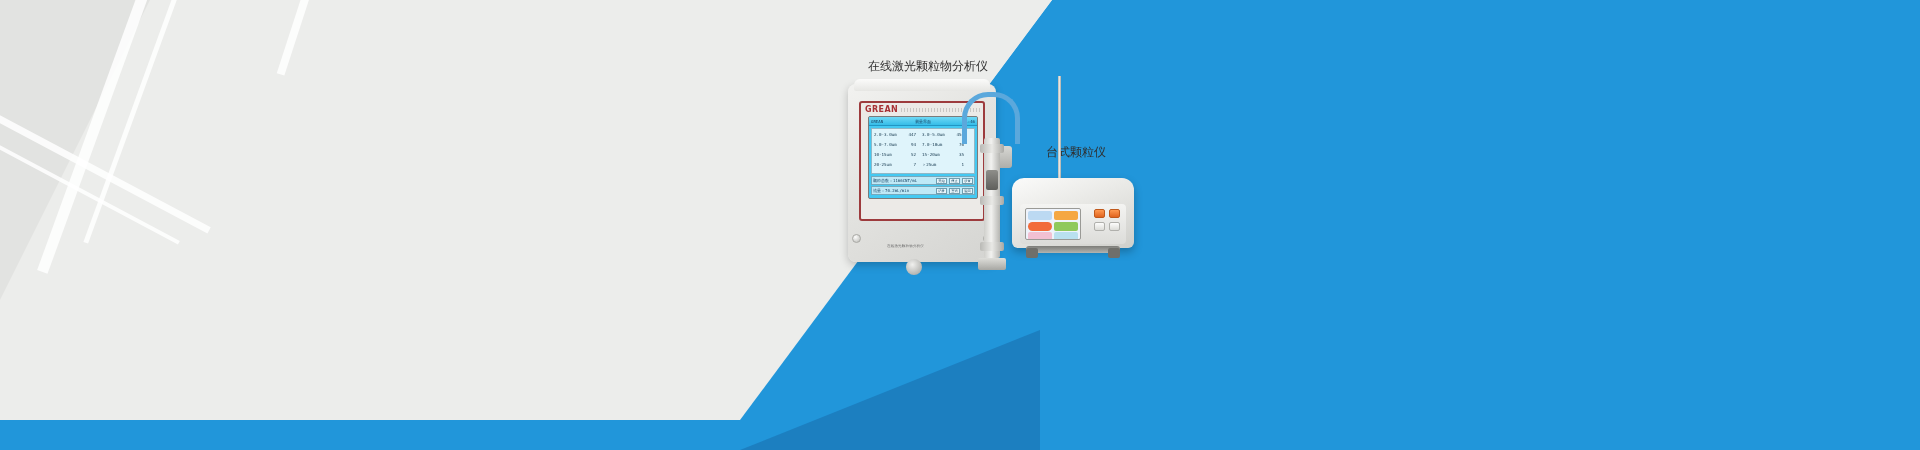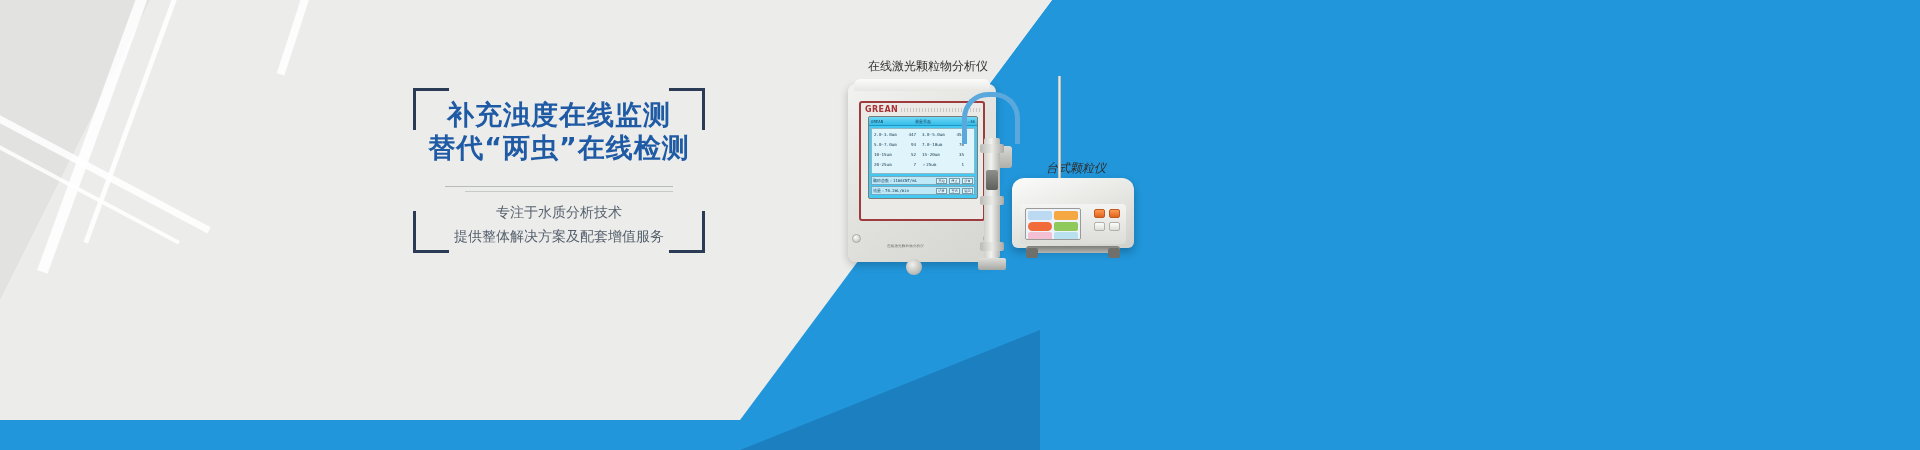--- a/index.html
+++ b/index.html
@@ -111,21 +111,21 @@
 
   
   .dev-label {
     position:absolute;
     color:#2f2f2f;
     font-size:12px;
     white-space:nowrap;
     font-family:"DejaVu Sans","Liberation Sans",sans-serif;
   }
   .dev-label.analyzer { left:868px; top:58px; }
-  .dev-label.benchtop { left:1046px; top:160px;font-style:italic; }
+  .dev-label.benchtop { left:1046px; top:144px; }
 
   
   .analyzer-unit {
     position:absolute; left:848px; top:84px;
     width:148px; height:178px;
   }
   .an-body {
     position:absolute; inset:0;
     background:linear-gradient(145deg,#f2f2f0 0%,#e3e3e0 45%,#d4d4d1 100%);
     border-radius:8px;
@@ -324,41 +324,20 @@
   <div class="blue-bottom-dark"></div>
   <div class="gray-field">
     <div class="gray-darkwedge"></div>
     <div class="stripe stripe-a"></div>
     <div class="stripe stripe-b"></div>
     <div class="stripe stripe-c"></div>
     <div class="stripe stripe-d"></div>
     <div class="stripe stripe-e"></div>
   </div>
 
-  <div class="copy-panel">
-    <div class="corner corner-tl"></div>
-    <div class="corner corner-tr"></div>
-    <div class="corner corner-bl"></div>
-    <div class="corner corner-br"></div>
-
-    <div class="headline">
-      <span class="l1">补充浊度在线监测</span>
-      <span class="l2">替代“两虫”在线检测</span>
-    </div>
-
-    <div class="rule-wrap">
-      <div class="rule"></div>
-      <div class="rule second"></div>
-    </div>
-
-    <div class="subcopy">
-      <div>专注于水质分析技术</div>
-      <div>提供整体解决方案及配套增值服务</div>
-    </div>
-  </div>
 
   <div class="dev-label analyzer">在线激光颗粒物分析仪</div>
   <div class="dev-label benchtop">台式颗粒仪</div>
 
   <div class="analyzer-unit">
     <div class="an-body"></div>
     <div class="an-top-lip"></div>
     <div class="an-inner">
       <div class="an-brand">GREAN</div>
       <div class="an-brand-hatch"></div>

